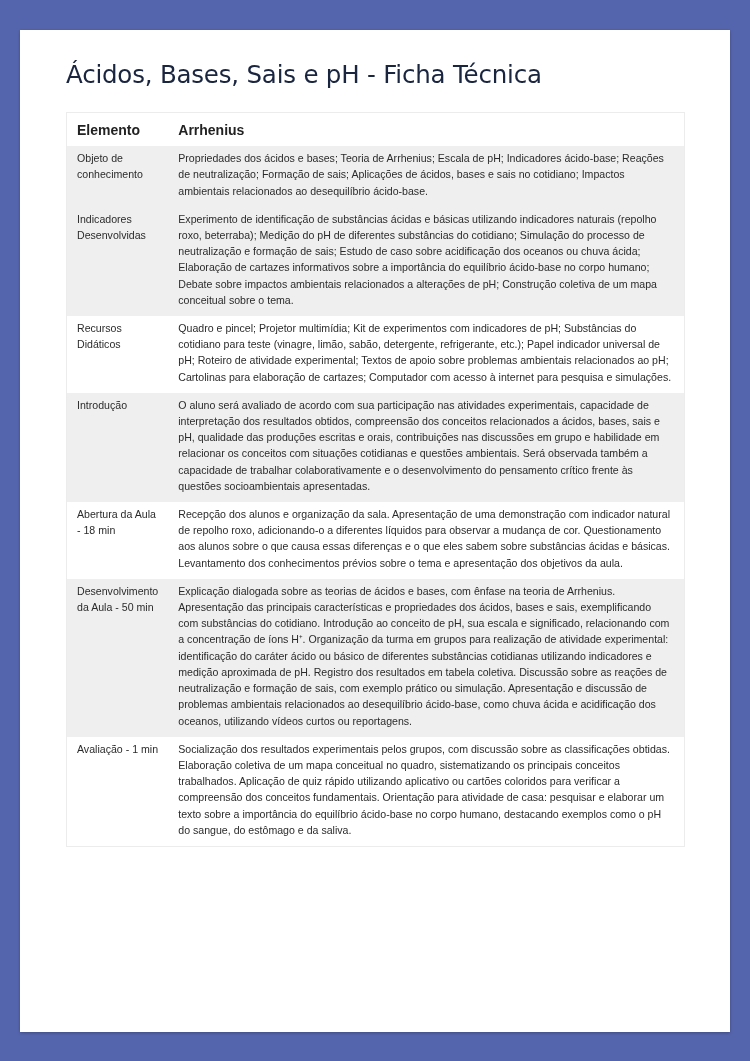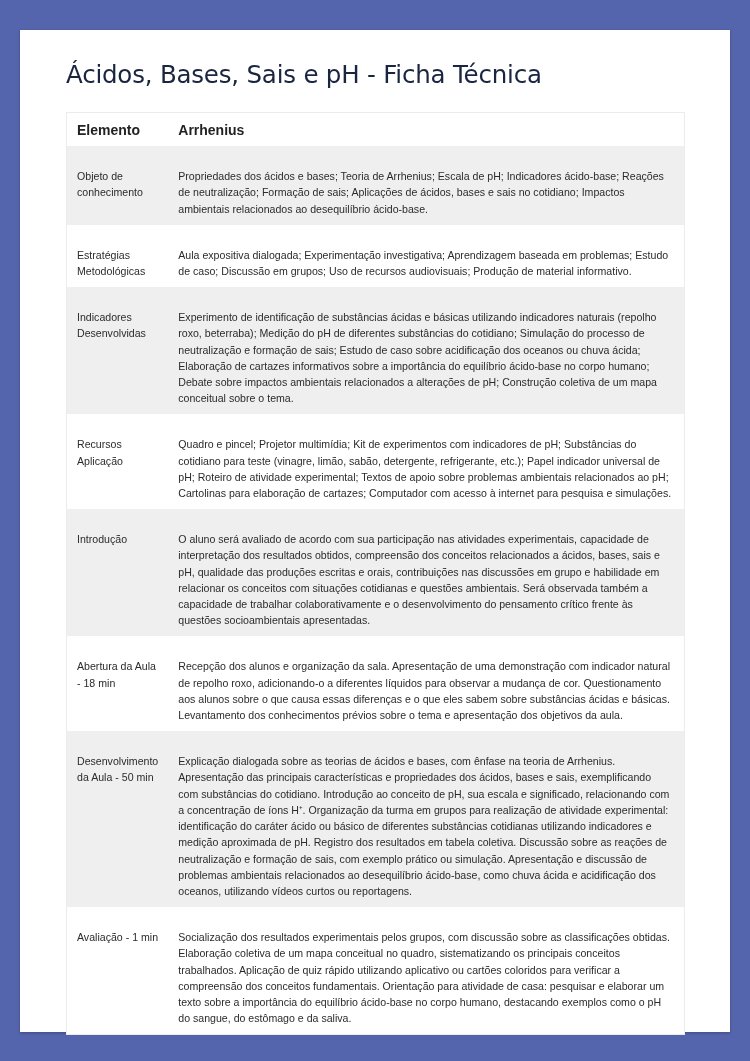--- a/index.html
+++ b/index.html
@@ -18,21 +18,21 @@
   }
   table.sheet {
     position:absolute; left:46px; top:82px; width:619px;
     border-collapse:collapse; border:1px solid #ececec;
     font-size:10.6px; color:#2b2b2b; line-height:16.2px;
   }
   table.sheet th {
     text-align:left; font-weight:bold; font-size:14px; color:#222;
     padding:9px 10px 8px 10px; background:#ffffff;
   }
-  table.sheet td { vertical-align:top; padding:22px 10px 8px 10px; }
+  table.sheet td { vertical-align:top; padding:4px 10px 8px 10px; }
   table.sheet td.el { width:78px; }
   table.sheet tr.odd td { background:#efefef; }
   table.sheet tr.even td { background:#ffffff; }
 </style>
 </head>
 <body>
 
 <div class="card">
   <h1 class="title">Ácidos, Bases, Sais e pH - Ficha Técnica</h1>
 
@@ -41,30 +41,26 @@
       <tr>
         <th>Elemento</th>
         <th>Arrhenius</th>
       </tr>
     </thead>
     <tbody>
       <tr class="odd">
         <td class="el">Objeto de conhecimento</td>
         <td>Propriedades dos ácidos e bases; Teoria de Arrhenius; Escala de pH; Indicadores ácido-base; Reações de neutralização; Formação de sais; Aplicações de ácidos, bases e sais no cotidiano; Impactos ambientais relacionados ao desequilíbrio ácido-base.</td>
       </tr>
-      <tr class="even">
-        <td class="el">Estratégias Metodológicas</td>
-        <td>Aula expositiva dialogada; Experimentação investigativa; Aprendizagem baseada em problemas; Estudo de caso; Discussão em grupos; Uso de recursos audiovisuais; Produção de material informativo.</td>
-      </tr>
       <tr class="odd">
         <td class="el">Indicadores Desenvolvidas</td>
         <td>Experimento de identificação de substâncias ácidas e básicas utilizando indicadores naturais (repolho roxo, beterraba); Medição do pH de diferentes substâncias do cotidiano; Simulação do processo de neutralização e formação de sais; Estudo de caso sobre acidificação dos oceanos ou chuva ácida; Elaboração de cartazes informativos sobre a importância do equilíbrio ácido-base no corpo humano; Debate sobre impactos ambientais relacionados a alterações de pH; Construção coletiva de um mapa conceitual sobre o tema.</td>
       </tr>
       <tr class="even">
-        <td class="el">Recursos Aplicação</td>
+        <td class="el">Recursos Didáticos</td>
         <td>Quadro e pincel; Projetor multimídia; Kit de experimentos com indicadores de pH; Substâncias do cotidiano para teste (vinagre, limão, sabão, detergente, refrigerante, etc.); Papel indicador universal de pH; Roteiro de atividade experimental; Textos de apoio sobre problemas ambientais relacionados ao pH; Cartolinas para elaboração de cartazes; Computador com acesso à internet para pesquisa e simulações.</td>
       </tr>
       <tr class="odd">
         <td class="el">Introdução</td>
         <td>O aluno será avaliado de acordo com sua participação nas atividades experimentais, capacidade de interpretação dos resultados obtidos, compreensão dos conceitos relacionados a ácidos, bases, sais e pH, qualidade das produções escritas e orais, contribuições nas discussões em grupo e habilidade em relacionar os conceitos com situações cotidianas e questões ambientais. Será observada também a capacidade de trabalhar colaborativamente e o desenvolvimento do pensamento crítico frente às questões socioambientais apresentadas.</td>
       </tr>
       <tr class="even">
         <td class="el">Abertura da Aula - 18 min</td>
         <td>Recepção dos alunos e organização da sala. Apresentação de uma demonstração com indicador natural de repolho roxo, adicionando-o a diferentes líquidos para observar a mudança de cor. Questionamento aos alunos sobre o que causa essas diferenças e o que eles sabem sobre substâncias ácidas e básicas. Levantamento dos conhecimentos prévios sobre o tema e apresentação dos objetivos da aula.</td>
       </tr>

